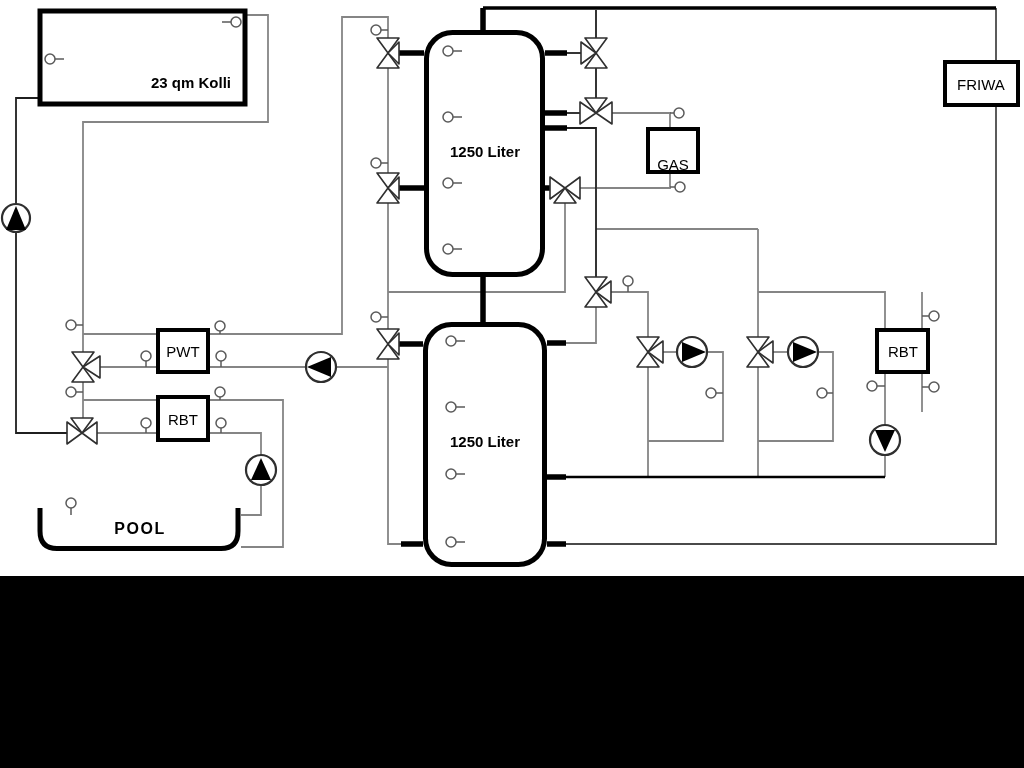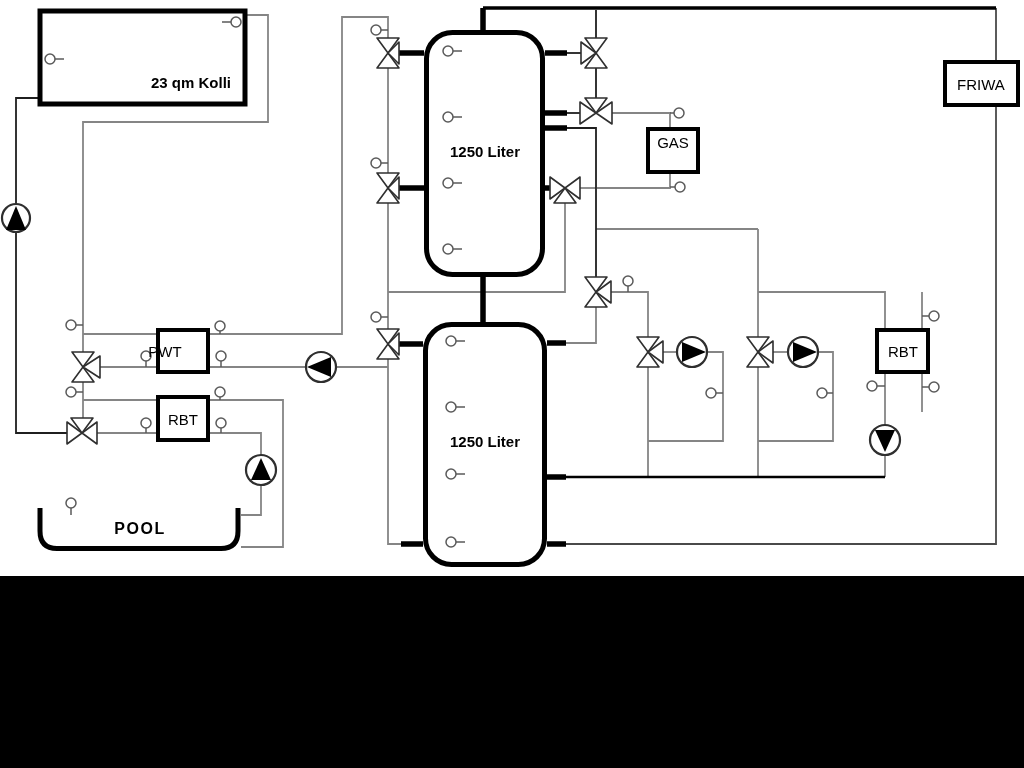--- a/index.html
+++ b/index.html
@@ -254,22 +254,22 @@
     <line class="stem" x1="922" y1="387" x2="929" y2="387"></line>
         <circle class="sensor" cx="934" cy="387" r="5"></circle>
     <line class="stem" x1="71" y1="508" x2="71" y2="515"></line>
         <circle class="sensor" cx="71" cy="503" r="5"></circle>
   </g>
 </svg>
 
 <div class="lbl b" style="left:191px;top:82px;">23 qm Kolli</div>
 <div class="lbl b" style="left:485px;top:151px;">1250 Liter</div>
 <div class="lbl b" style="left:485px;top:441px;">1250 Liter</div>
-<div class="lbl" style="left:165px;top:351px;">PWT</div>
+<div class="lbl" style="left:183px;top:351px;">PWT</div>
 <div class="lbl" style="left:183px;top:419px;">RBT</div>
-<div class="lbl" style="left:673px;top:142px;">GAS</div>
+<div class="lbl" style="left:673px;top:164px;">GAS</div>
 <div class="lbl" style="left:981px;top:84px;text-align:center;">FRIWA</div>
 <div class="lbl" style="left:903px;top:351px;">RBT</div>
 <div class="lbl pool" style="left:140px;top:529px;">POOL</div>
 
 <div id="mask"></div>
 
 </div>
 
 </body></html>

